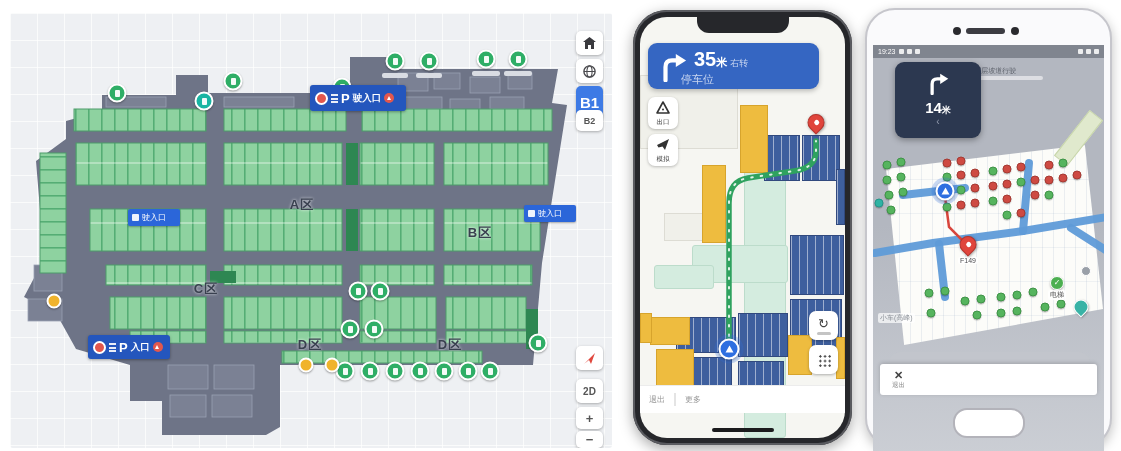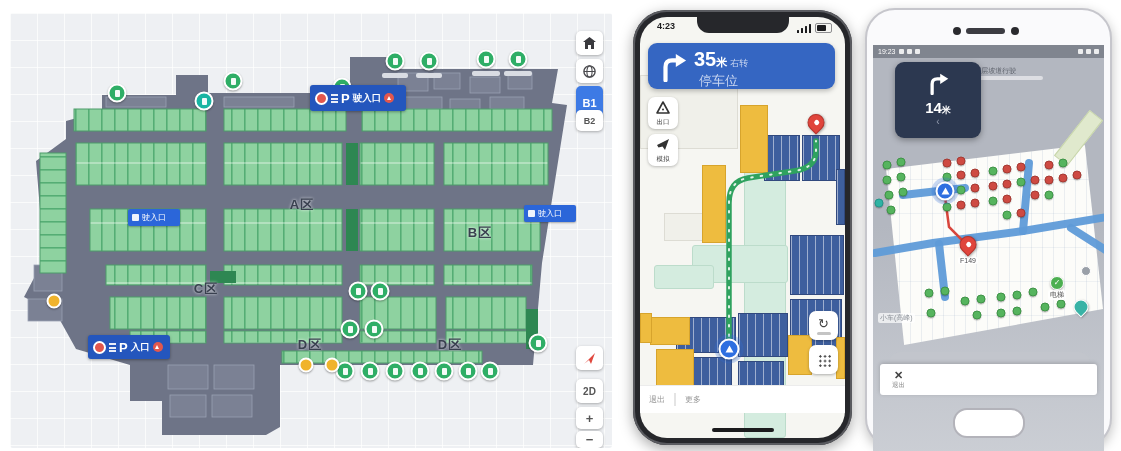--- a/index.html
+++ b/index.html
@@ -33,26 +33,26 @@
   
   #phoneA{position:absolute;left:633px;top:10px;width:219px;height:435px;background:#26272b;border-radius:34px;box-shadow:0 4px 14px rgba(0,0,0,.35),inset 0 0 0 2px #5a5b60}
   #screenA{position:absolute;left:7px;top:7px;right:7px;bottom:7px;background:#f6f6f2;border-radius:27px;overflow:hidden}
   .notch{position:absolute;left:50%;top:-1px;transform:translateX(-50%);width:92px;height:17px;background:#26272b;border-radius:0 0 12px 12px;z-index:32}
   .sbA{position:absolute;top:4px;left:0;right:0;height:13px;z-index:31;font-size:9px;font-weight:bold;color:#1c1c1e}
   .sbA .time{position:absolute;left:17px;top:0}
   .sra{position:absolute;right:13px;top:2px;display:flex;align-items:flex-end;gap:2px}
   .sra i{display:block;width:2px;background:#1c1c1e;border-radius:.5px}
   .batt{width:15px;height:8px;border:1px solid #8e8e90;border-radius:2px;position:relative;margin-left:2px}
   .batt:after{content:"";position:absolute;left:1px;top:1px;bottom:1px;width:9px;background:#1c1c1e;border-radius:1px}
-  .bannerA{position:absolute;left:8px;top:26px;width:187px;height:46px;background:#3566c2;border-radius:9px;z-index:20;color:#fff;box-shadow:0 2px 5px rgba(0,0,0,.25)}
+  .bannerA{position:absolute;left:8px;top:26px;width:171px;height:46px;background:#3566c2;border-radius:9px;z-index:20;color:#fff;box-shadow:0 2px 5px rgba(0,0,0,.25)}
   .bannerA svg{position:absolute;left:10px;top:9px}
   .bannerA .dist{position:absolute;left:46px;top:6px;font-size:20px;font-weight:bold;line-height:1}
   .bannerA .unit{font-size:11px;font-weight:bold}
   .bannerA .suffix{font-size:9px;color:#c9d6f0;margin-left:3px;font-weight:normal}
-  .bannerA .sub{position:absolute;left:51px;top:29px;font-size:13px;color:#c9d6f0}
+  .bannerA .sub{position:absolute;left:33px;top:29px;font-size:11px;color:#c9d6f0}
   .sbtn{position:absolute;left:8px;width:30px;height:32px;background:#fff;border-radius:7px;z-index:21;box-shadow:0 1px 3px rgba(0,0,0,.25);display:flex;flex-direction:column;align-items:center;justify-content:center;gap:1px}
   .sbtn .lab{font-size:6.5px;color:#333;line-height:1}
   #mapA{position:absolute;left:0;top:0;right:0;bottom:0;overflow:hidden}
   .wl{position:absolute;background:#f0f0ea;border:1px solid #dddcd4;z-index:1}
   .tb{position:absolute;background:#d4ecdf;border:1px solid #bcdccb;border-radius:3px;z-index:2}
   .bb{position:absolute;background:#3e5f9e;border:1px solid #31497e;background-image:repeating-linear-gradient(90deg,rgba(255,255,255,.5) 0 1px,transparent 1px 8px);z-index:3}
   .yb{position:absolute;background:#eebc3f;border:1px solid #d7a42c;z-index:4}
   #routeA{position:absolute;left:0;top:0;z-index:5}
   .puck{position:absolute;width:17px;height:17px;border-radius:50%;background:#2e6fe0;border:2.5px solid #fff;box-shadow:0 0 0 4px rgba(46,111,224,.25),0 1px 3px rgba(0,0,0,.4);transform:translate(-50%,-50%);z-index:6}
   .puck:after{content:"";position:absolute;left:50%;top:50%;transform:translate(-50%,-58%);border-left:4px solid transparent;border-right:4px solid transparent;border-bottom:7px solid #fff}
@@ -178,21 +178,21 @@
   </div>
   <div class="ctl" style="top:46px">
     <span>
         <svg width="13" height="13" viewBox="0 0 13 13">
           <circle cx="6.5" cy="6.5" r="5.6" fill="none" stroke="#4a4a4e" stroke-width="1.4"></circle>
           <ellipse cx="6.5" cy="6.5" rx="2.6" ry="5.6" fill="none" stroke="#4a4a4e" stroke-width="1.1"></ellipse>
           <line x1="1" y1="6.5" x2="12" y2="6.5" stroke="#4a4a4e" stroke-width="1.1"></line>
         </svg>
       </span>
   </div>
-  <div class="ctl active" style="top:73px;height:33px;font-size:11px">
+  <div class="ctl active" style="top:73px;height:33px;font-size:15px">
       <span>B1</span>
     </div>
   <div class="ctl" style="top:97px;height:21px;font-size:9px">
       <span>B2</span>
     </div>
 
   <div class="ctl" style="top:333px">
     <span>
         <svg width="13" height="13" viewBox="0 0 13 13">
           <path d="M1 12 L12 1 L8 12 L6 8 Z" fill="#e0483e"></path>
@@ -330,30 +330,20 @@
         <div class="yb" style="left:10px;top:300px;width:38px;height:26px"></div>
         <div class="yb" style="left:16px;top:332px;width:36px;height:44px"></div>
         <div class="yb" style="left:148px;top:318px;width:22px;height:38px"></div>
         <div class="yb" style="left:196px;top:320px;width:7px;height:40px"></div>
         <div class="yb" style="left:0px;top:296px;width:10px;height:28px"></div>
         <div class="puck" style="left:89px;top:332px"></div>
         <div class="pin" style="left:176px;top:114px"></div>
       </div>
 
     <div class="notch"></div>
-    <div class="sbA">
-      <span class="time">4:23</span>
-      <span class="sra">
-        <i style="height:3px"></i>
-          <i style="height:5px"></i>
-          <i style="height:7px"></i>
-          <i style="height:9px"></i>
-        <span class="batt"></span>
-      </span>
-    </div>
 
     <div class="bannerA">
       <span>
         <svg width="30" height="30" viewBox="0 0 32 32">
             <path d="M8 30 V16 Q8 9 15 9 H20" fill="none" stroke="#fff" stroke-width="4.5" stroke-linecap="round"></path>
             <path d="M19 2 L30 9 L19 16 Z" fill="#fff"></path>
           </svg>
       </span>
       <span class="dist"><span>35</span><span class="unit">米</span><span class="suffix">右转</span></span>
       <span class="sub">停车位</span>

